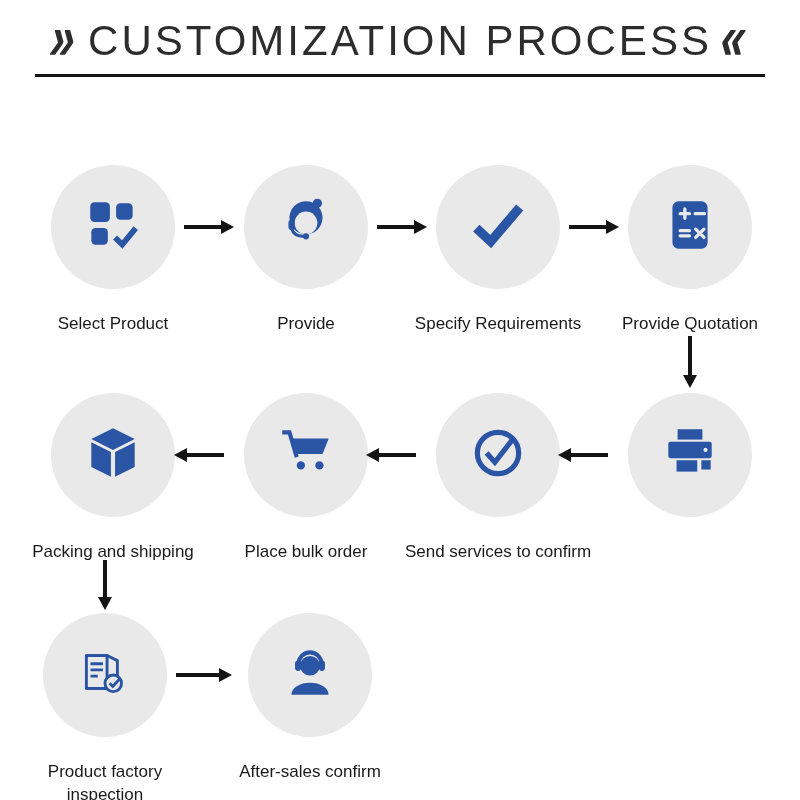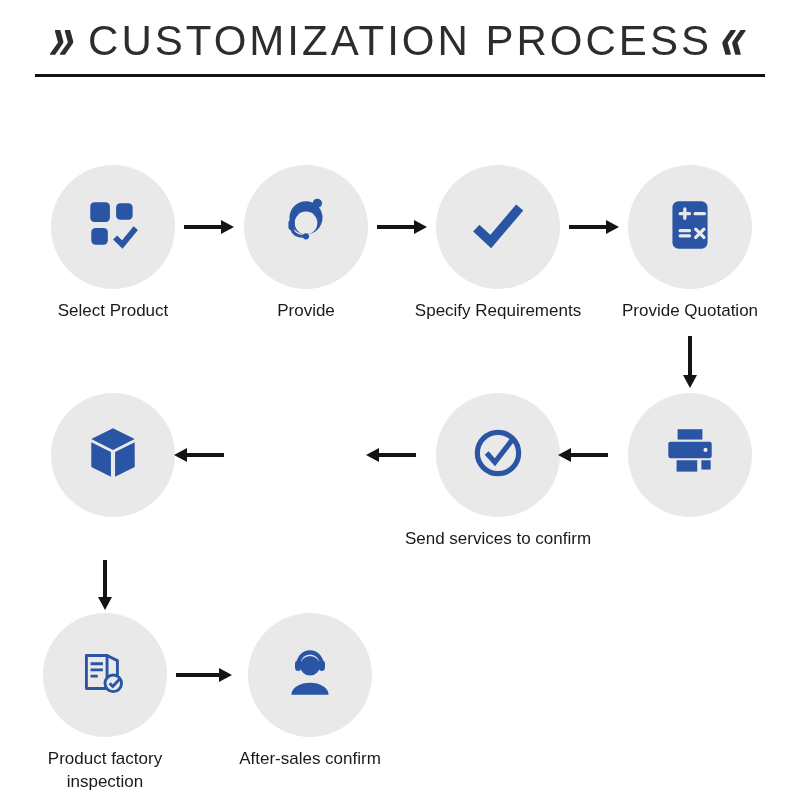--- a/index.html
+++ b/index.html
@@ -28,21 +28,21 @@
   .mark.right{margin-left:10px;}
   .rule{width:730px;height:3px;background:#141414;margin:10px auto 0;}
   
   .step{position:absolute;width:220px;text-align:center;}
   .circle{
     width:124px;height:124px;border-radius:50%;
     background:var(--circle-bg);
     margin:0 auto;display:flex;align-items:center;justify-content:center;
   }
   .label{
-    margin-top:11px;font-size:17px;line-height:1.35;
+    margin-top:24px;font-size:17px;line-height:1.35;
     white-space:nowrap;color:var(--text);
   }
   .label.wrap{white-space:normal;width:150px;margin-left:auto;margin-right:auto;}
   
   svg .f{fill:var(--accent);}
   svg .s{fill:none;stroke:var(--accent);}
   svg .bg{fill:var(--circle-bg);}
   svg .bs{fill:var(--circle-bg);stroke:var(--accent);}
   svg .wb{fill:none;stroke:var(--circle-bg);}
   
@@ -150,31 +150,45 @@
       <span>
         <svg width="62" height="62" viewBox="0 0 60 60">
           <circle class="s" stroke-width="5" cx="30" cy="30" r="20"></circle>
           <path class="s" stroke-width="5" d="M19 30 l8 9 L44 17"></path>
         </svg>
       </span>
     </div>
     <div class="label">Send services to confirm</div>
   </div>
 
+  <div class="step" style="left:196px;top:393px;">
+    <div class="circle">
+      <span>
+        <svg width="62" height="62" viewBox="0 0 60 60">
+          <path class="s" stroke-width="4" d="M7 10 h7 l7 24"></path>
+          <polygon class="f" points="16,16 52,16 46,31 19,31"></polygon>
+          <circle class="f" cx="25" cy="42" r="4"></circle>
+          <circle class="f" cx="43" cy="42" r="4"></circle>
+        </svg>
+      </span>
+    </div>
+    <div class="label">Place bulk order</div>
+  </div>
 
   <div class="step" style="left:3px;top:393px;">
     <div class="circle">
       <span>
         <svg width="62" height="62" viewBox="0 0 60 60">
           <polygon class="f" points="30,6 51,16.5 30,27 9,16.5"></polygon>
           <polygon class="f" points="9,19.5 28,29 28,53 9,43.5"></polygon>
           <polygon class="f" points="32,29 51,19.5 51,43.5 32,53"></polygon>
         </svg>
       </span>
     </div>
+    <div class="label">Packing and shipping</div>
   </div>
 
   <div class="step" style="left:-5px;top:613px;">
     <div class="circle">
       <span>
         <svg width="62" height="62" viewBox="0 0 60 60">
           <g class="s" stroke-width="2.8" stroke-linejoin="round">
             <path d="M12 13 h20 v32 h-20 z"></path>
             <path d="M16 21 h12 M16 27 h12 M16 33 h7"></path>
             <path d="M32 13 l10 5 v22 l-10 5"></path>

